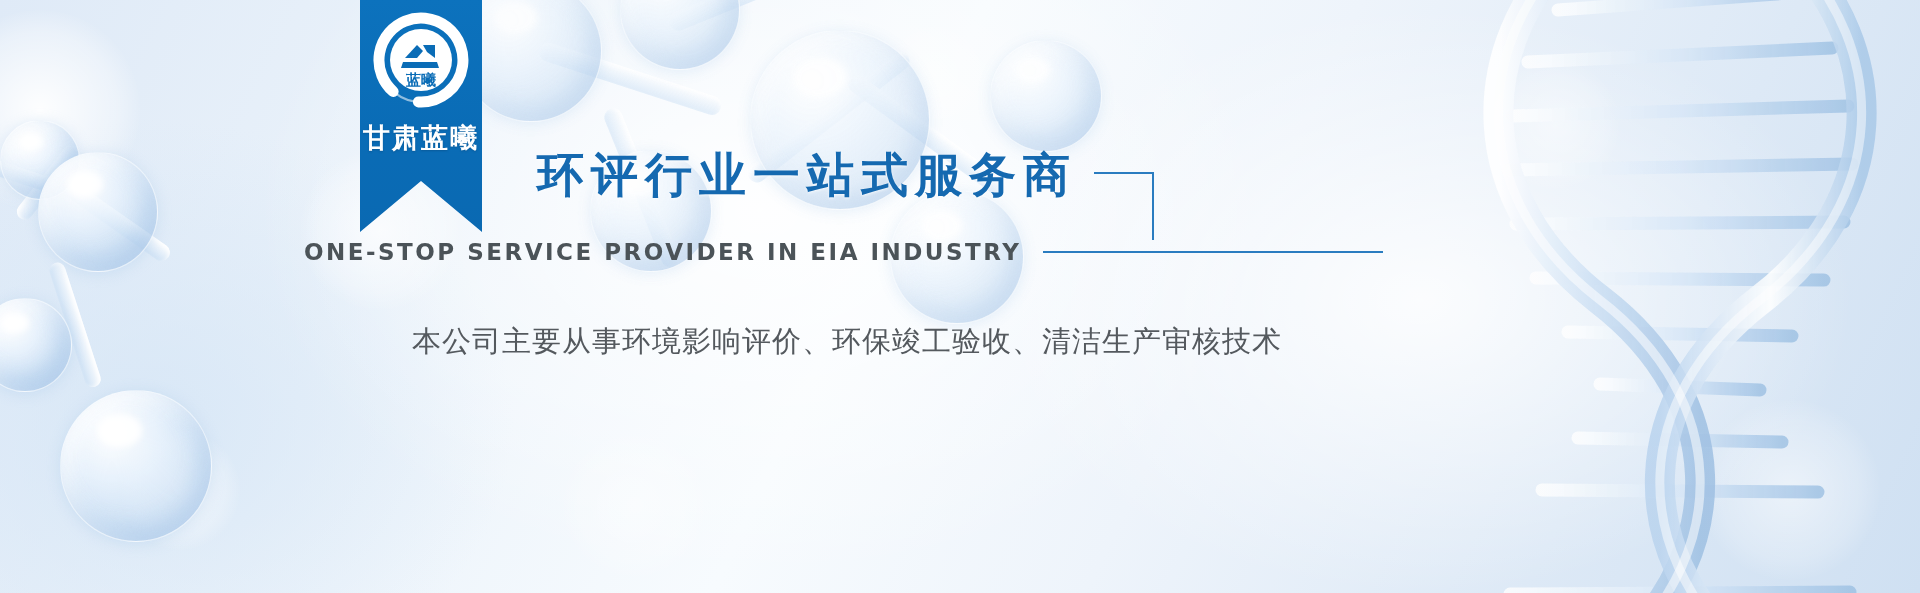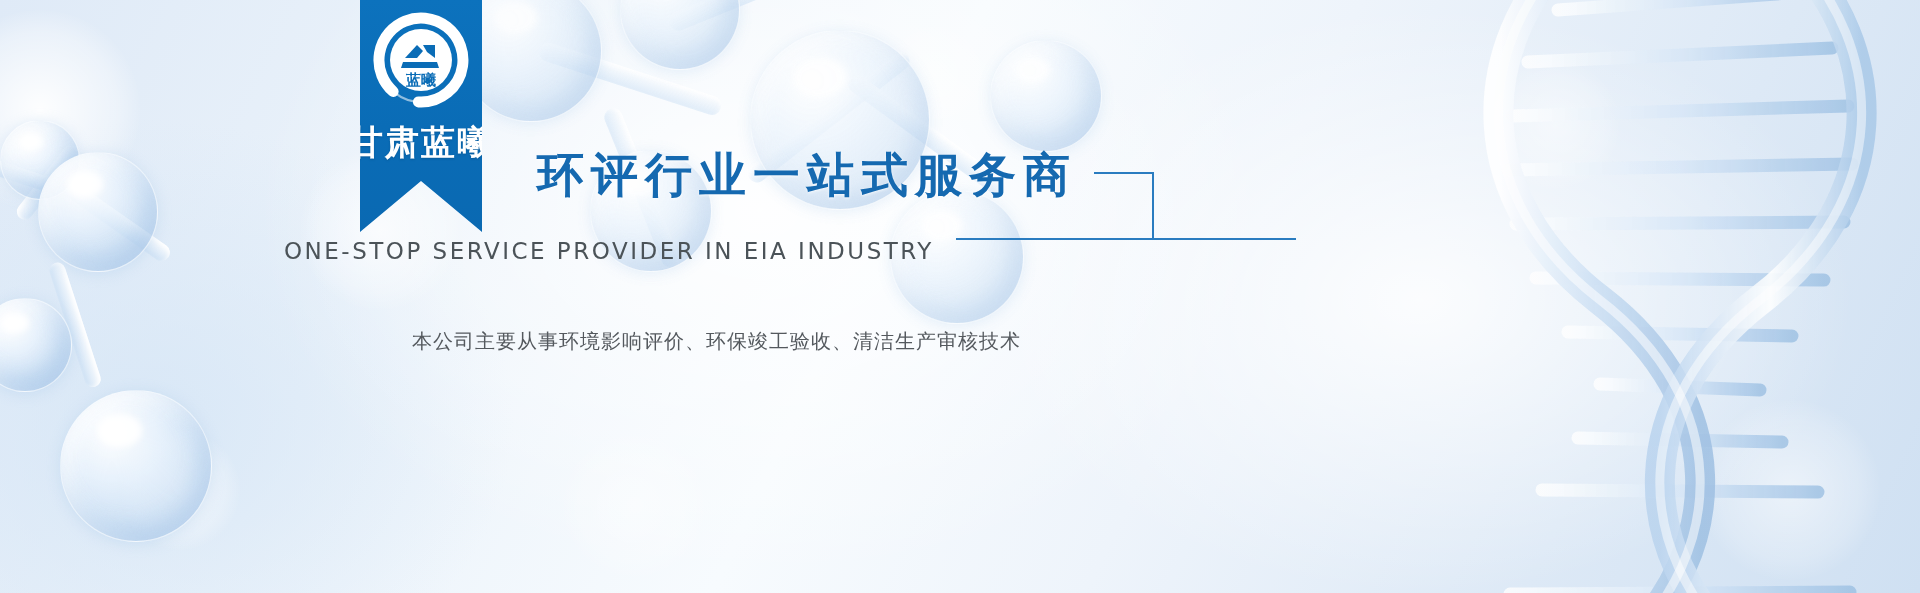--- a/index.html
+++ b/index.html
@@ -41,54 +41,54 @@
   
   .ribbon{
     position:absolute;left:360px;top:0;width:122px;height:232px;
     background:linear-gradient(180deg,#0c72bd 0%,#0a6cb6 55%,#0a69b2 100%);
     clip-path:polygon(0 0,100% 0,100% 100%,50% 78%,0 100%);
     box-shadow:0 4px 18px rgba(22,86,147,.30);
     display:flex;flex-direction:column;align-items:center;
   }
   .logo-mark{position:relative;width:96px;height:96px;margin-top:12px;}
   .ribbon-name{
-    color:#ffffff;font-size:34px;font-weight:bold;letter-spacing:2px;
+    color:#ffffff;font-size:27px;font-weight:bold;letter-spacing:2px;
     margin-top:12px;white-space:nowrap;
     font-family:Liberation Serif, serif;
     text-shadow:0 1px 2px rgba(10,60,105,.35);
   }
 
   
   .headline{
     position:absolute;left:537px;top:144px;
     font-size:47px;font-weight:bold;color:#1569b0;letter-spacing:7px;
     white-space:nowrap;
     font-family:Liberation Serif, serif;
     text-shadow:0 1px 3px rgba(255,255,255,.85);
   }
   .subline-row{
-    position:absolute;left:284px;top:238px;width:880px;height:28px;
-    display:flex;
+    position:absolute;left:304px;top:238px;width:880px;height:28px;
+    display:flex;align-items:center;font-weight:bold;
   }
   .subline{
     font-size:23px;color:#4b5358;letter-spacing:2.5px;white-space:nowrap;
     font-family:"DejaVu Sans","Liberation Sans",sans-serif;
   }
   .rule{flex:0 0 auto;height:2px;background:#2a7cc0;margin-left:22px;width:340px;}
   .rule-riser{
     position:absolute;left:1152px;top:172px;width:2px;height:68px;background:#2a7cc0;
   }
   .rule-riser-top{
     position:absolute;left:1094px;top:172px;width:60px;height:2px;background:#2a7cc0;
   }
 
   
   .para{
     position:absolute;left:412px;top:322px;width:800px;
-    font-size:20px;line-height:38px;color:#54595e;letter-spacing:1px;
+    font-size:29px;line-height:38px;color:#54595e;letter-spacing:1px;
     font-family:"DejaVu Serif","Liberation Serif",serif;
   }
   .para div{white-space:nowrap;}
 </style>
 </head>
 <body>
 
 <div class="banner">
 
   <div class="bokeh" style="left:-60px;top:10px;width:200px;height:200px;"></div>

